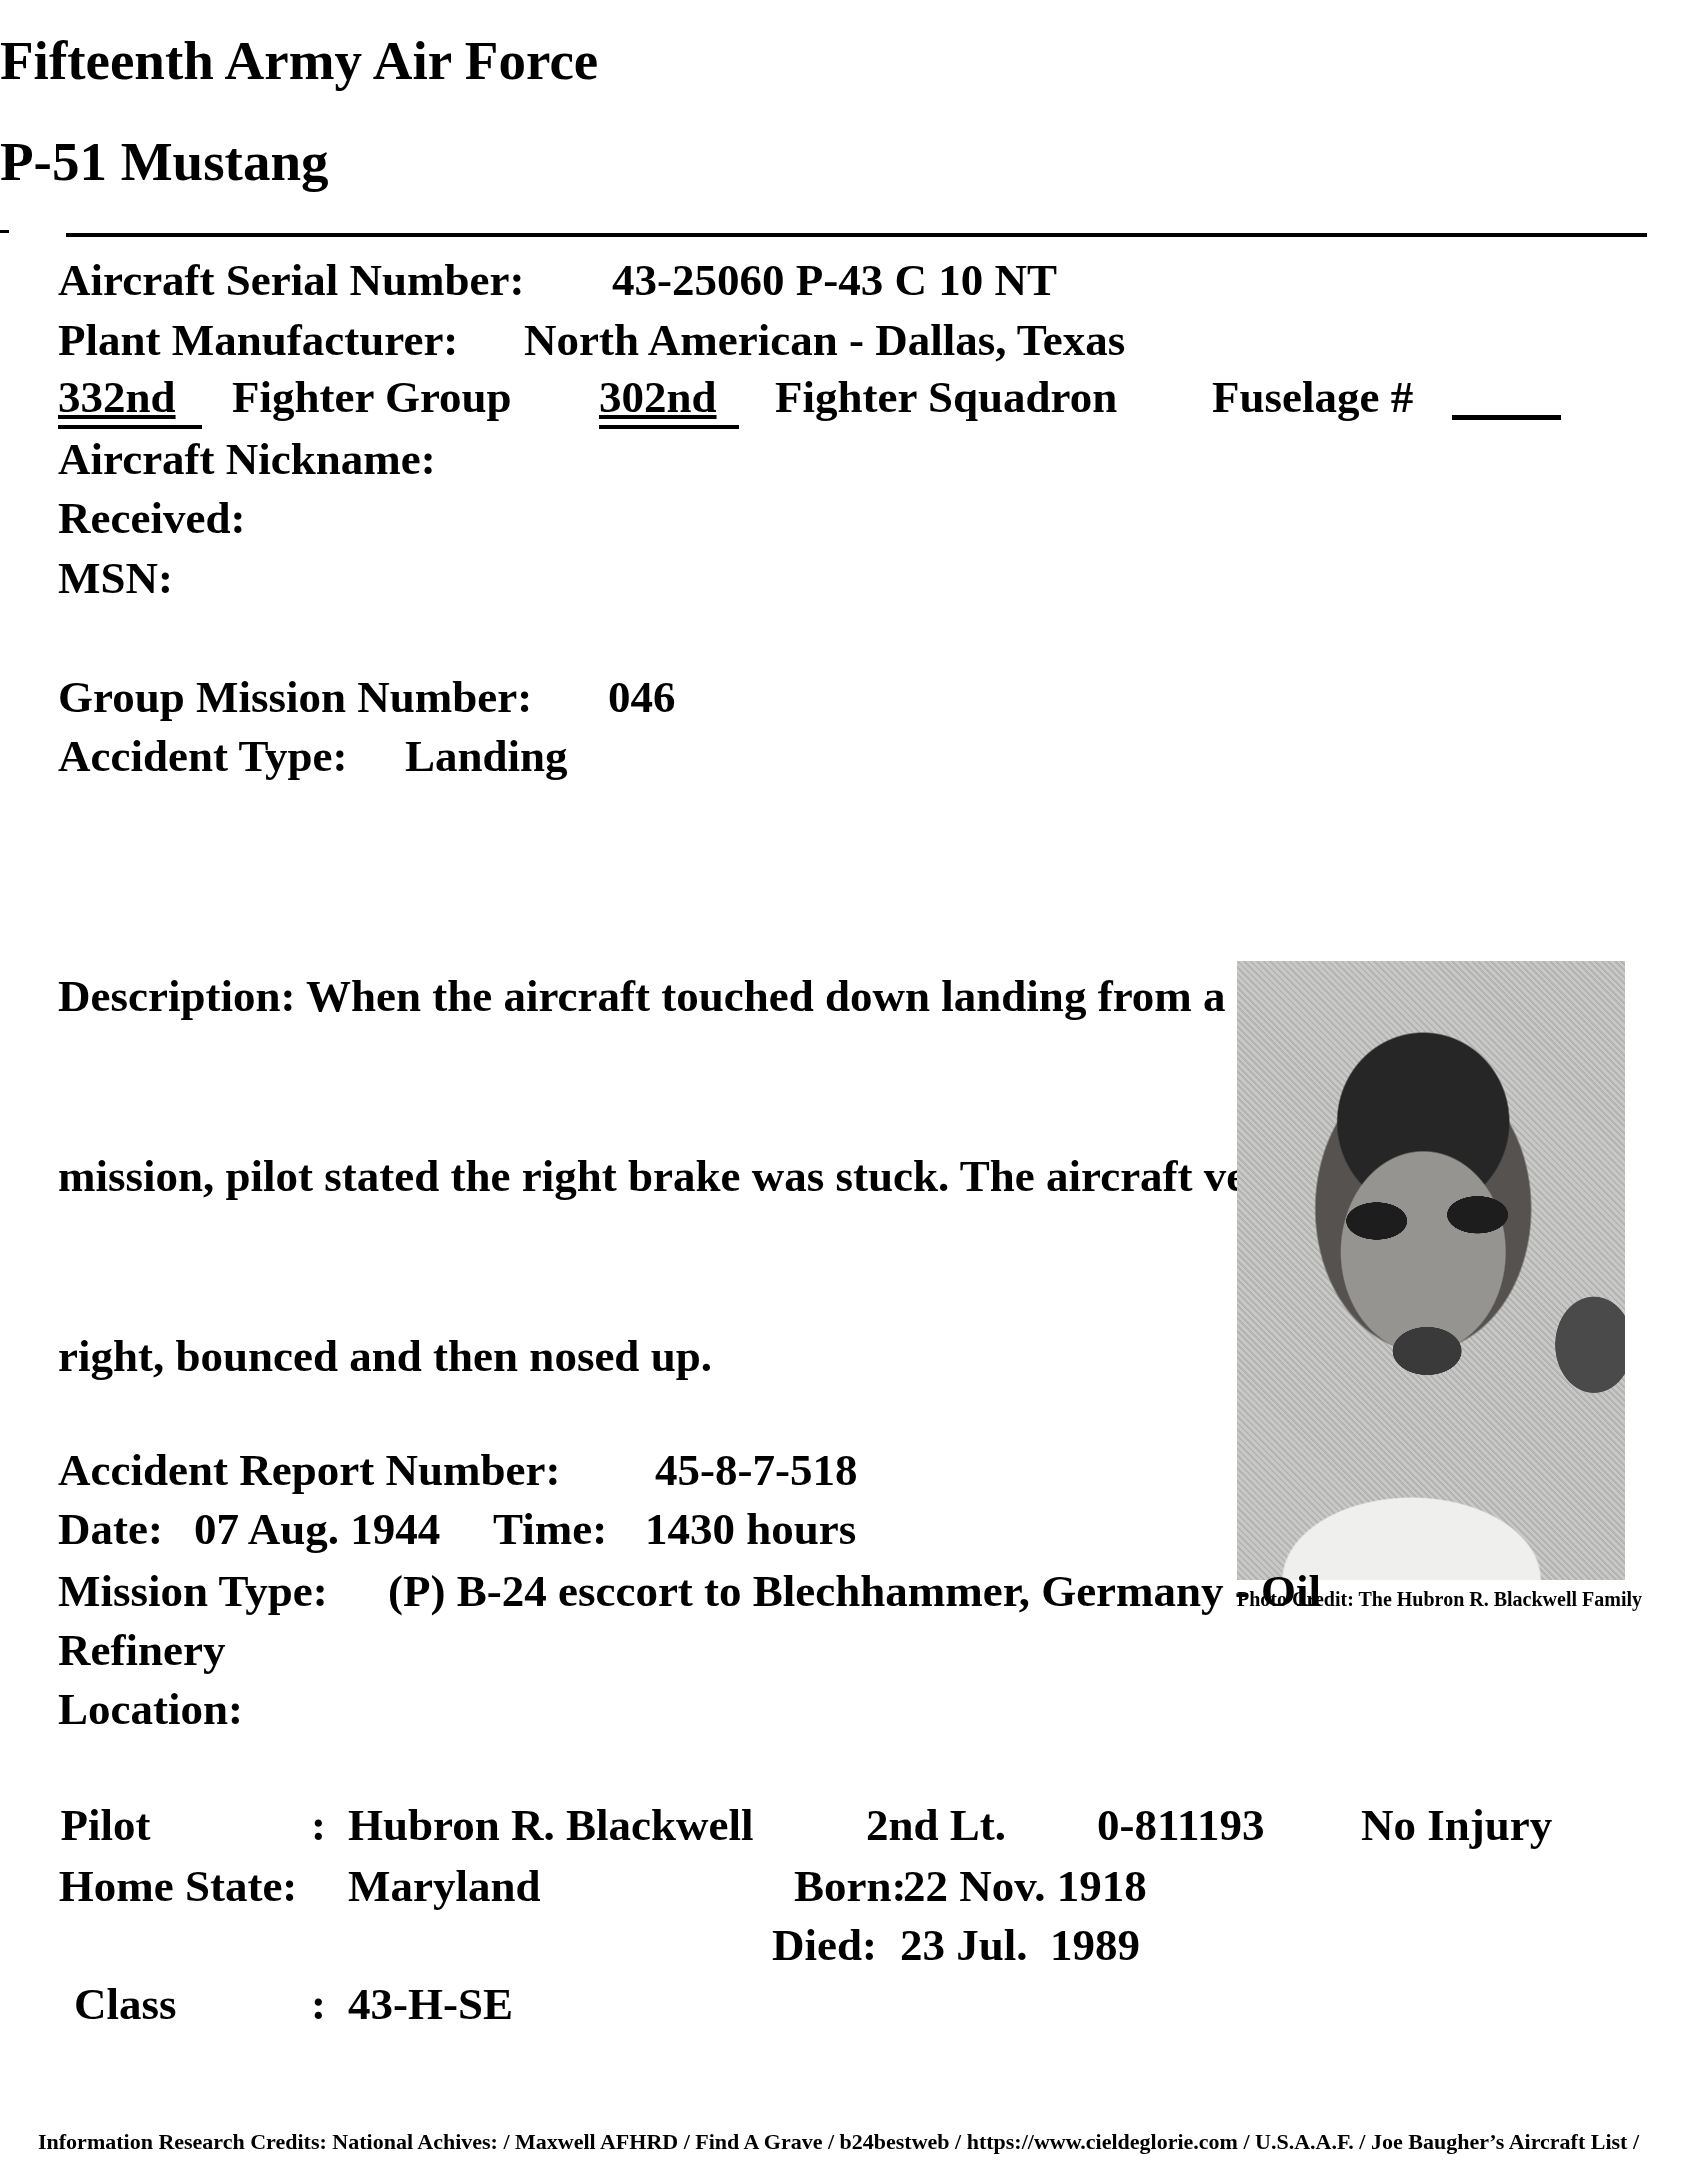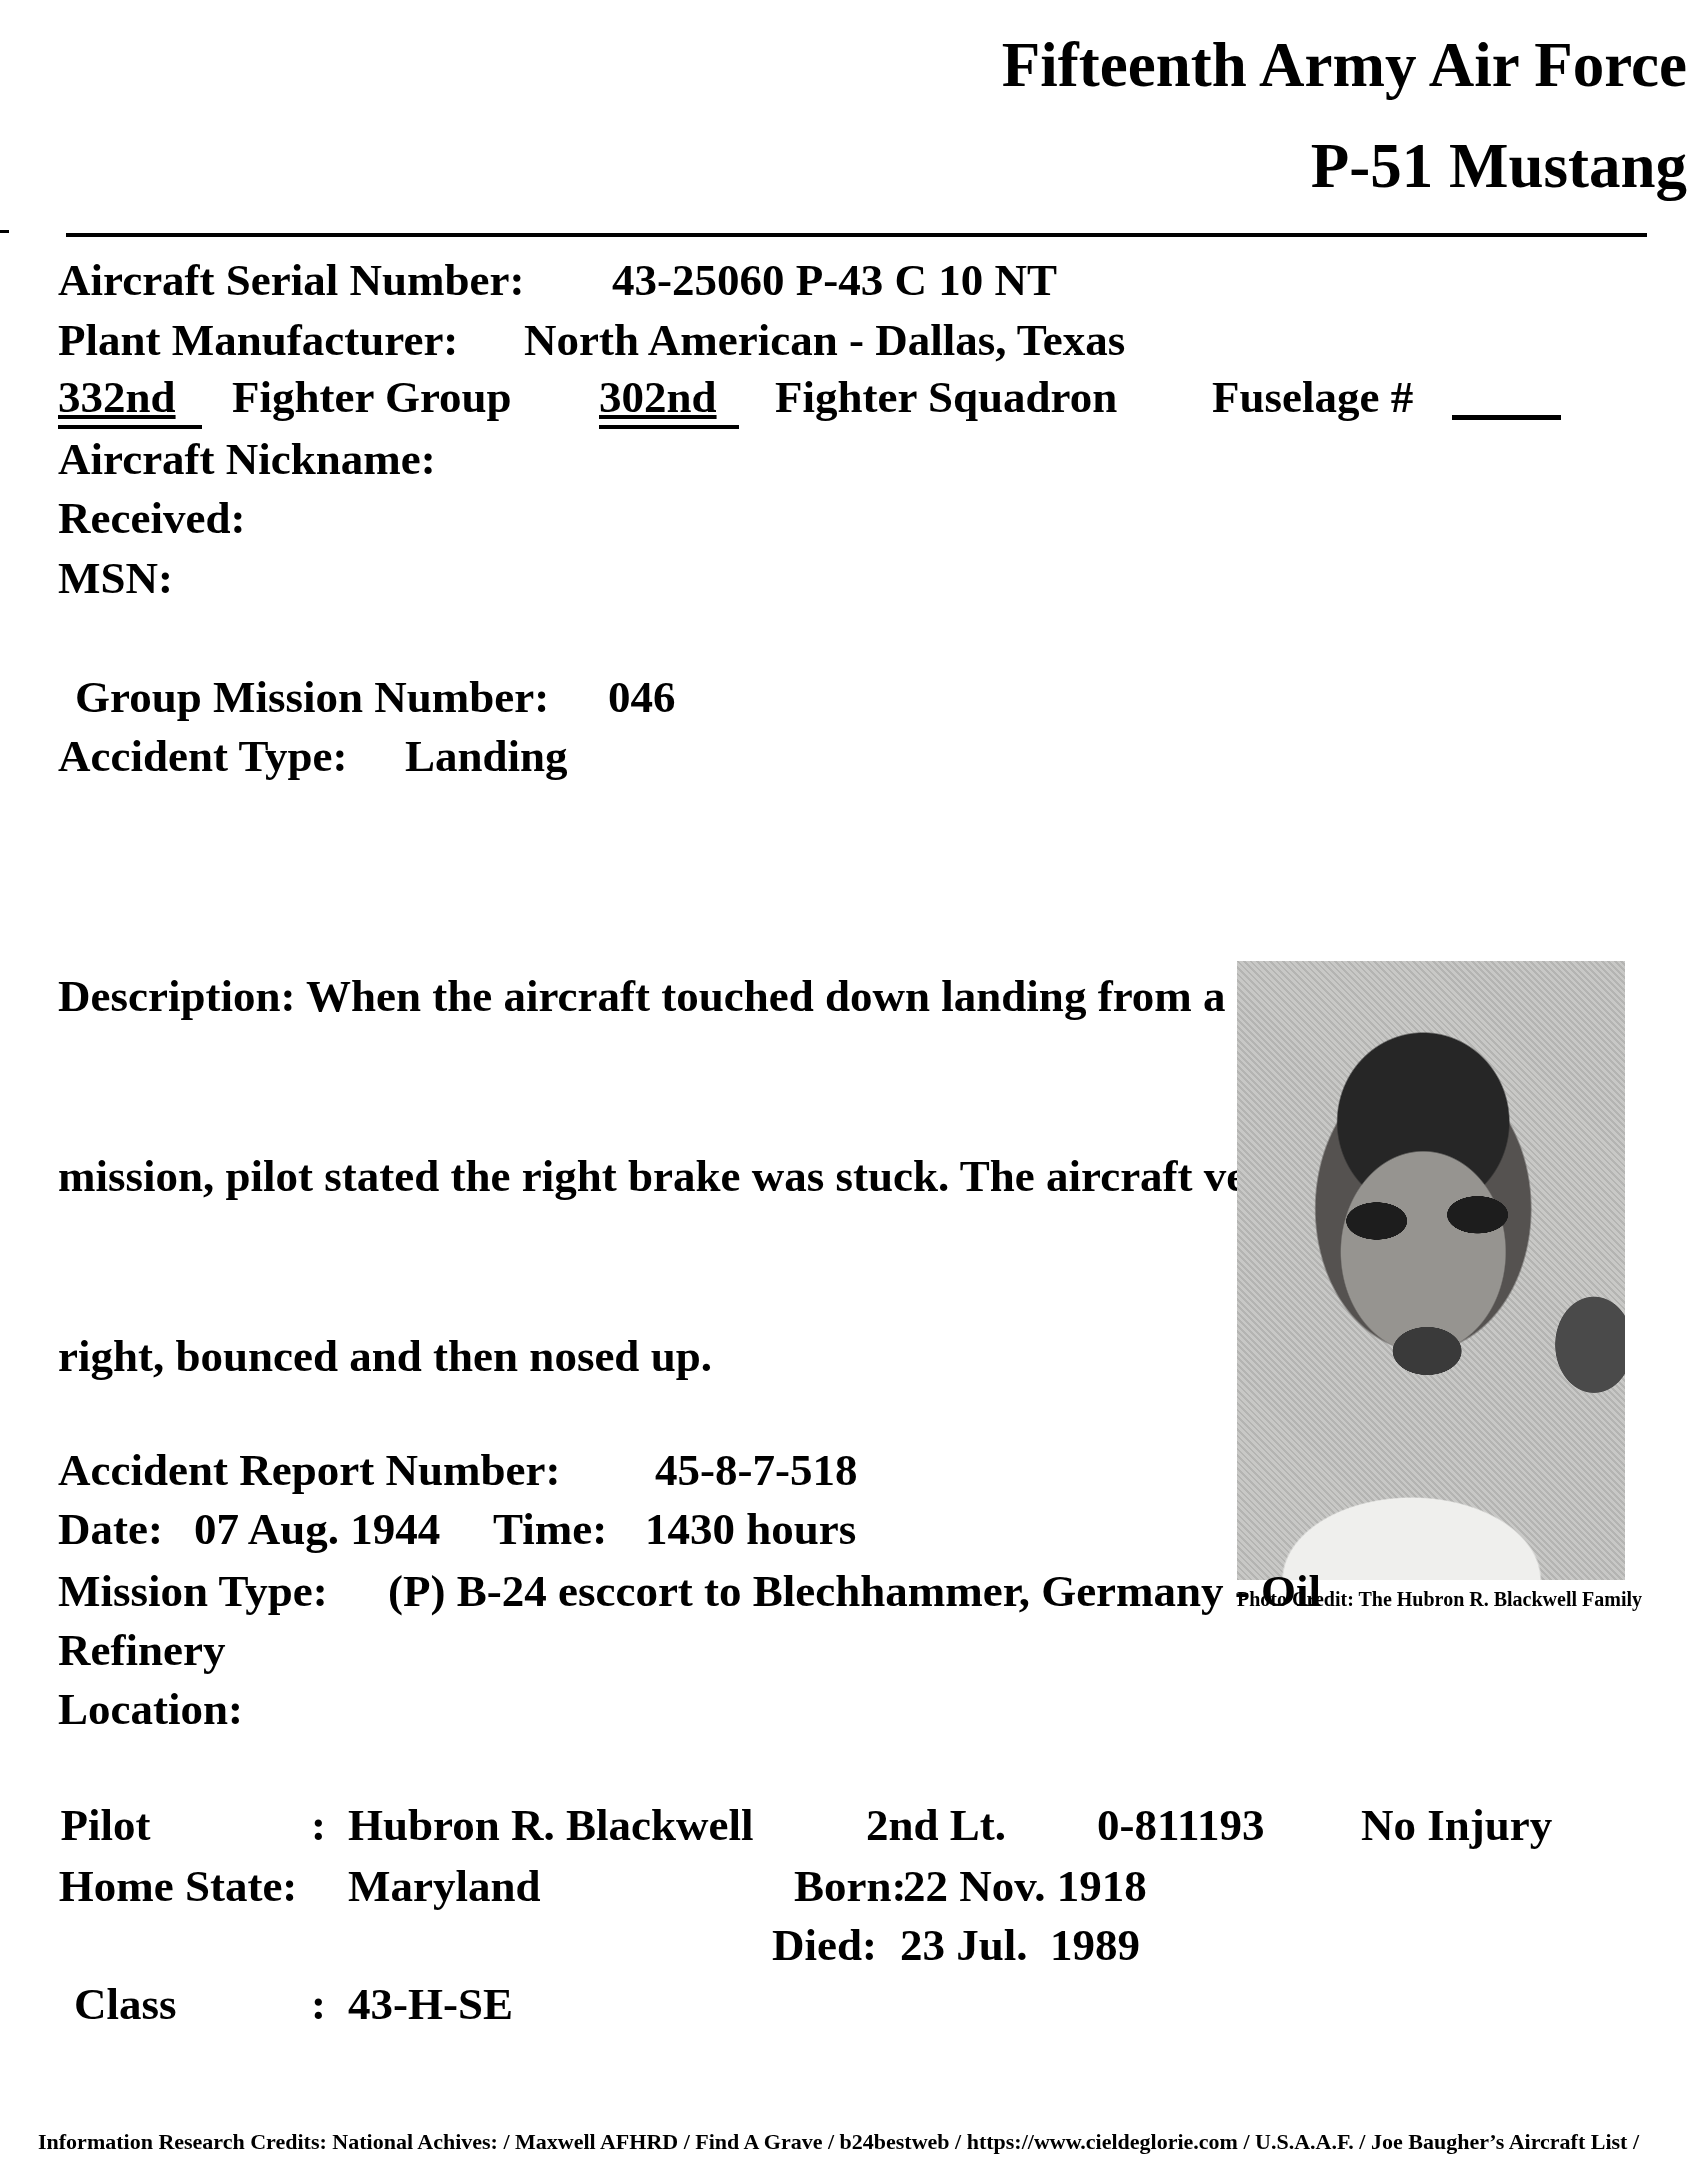--- a/index.html
+++ b/index.html
@@ -1,19 +1,19 @@
 <!DOCTYPE html>
 <html style="font-size:10.6px"><head>
 <meta charset="utf-8">
 <style>
   html,body{margin:0;padding:0;background:#ffffff;}
   #page{position:relative;width:1687px;height:2183px;background:#ffffff;overflow:hidden;
         font-family:"Liberation Serif","DejaVu Serif",serif;font-weight:bold;color:#000;}
   .line{position:absolute;left:58px;white-space:pre;font-size:45px;line-height:1.25;}
-  .title{position:absolute;left:0;width:100%;text-align:right;font-size:63px;line-height:1.1;white-space:pre;}
+  .title{position:absolute;left:0;width:100%;text-align:left;font-size:55px;line-height:1.1;white-space:pre;}
   .abs{position:absolute;white-space:pre;}
   .rule{position:absolute;background:#000;}
   .uline{border-bottom:4.6px solid #000;text-decoration:underline;}
   .pad332{padding-right:26px;}
   .pad302{padding-right:22.5px;}
   .desc{position:absolute;left:58px;top:846px;font-size:45px;line-height:60px;white-space:pre;}
   .caption{position:absolute;left:1237px;top:1588px;width:388px;text-align:center;font-size:20px;white-space:nowrap;}
   .footer{position:absolute;left:38px;top:2071px;font-size:22px;line-height:28.4px;white-space:pre;}
   .photo{position:absolute;left:1237px;top:961px;width:388px;height:619px;
          background-color:#c8c8c6;
@@ -43,21 +43,21 @@
 
   <div class="line" style="top:312px"><span class="abs" style="left:0">Plant Manufacturer:</span><span class="abs" style="left:466px">North American - Dallas, Texas</span></div>
 
   <div class="line" style="top:369px"><span class="abs uline pad332" style="left:0">332nd</span><span class="abs" style="left:174px">Fighter Group</span><span class="abs uline pad302" style="left:541px">302nd</span><span class="abs" style="left:717px">Fighter Squadron</span><span class="abs" style="left:1154px">Fuselage #</span></div>
   <div class="rule" style="top:415px;left:1452px;width:109px;height:4.6px"></div>
 
   <div class="line" style="top:431px">Aircraft Nickname:</div>
   <div class="line" style="top:490px">Received:</div>
   <div class="line" style="top:550px">MSN:</div>
 
-  <div class="line" style="top:669px"><span class="abs" style="left:17px">Group Mission Number:</span><span class="abs" style="left:550px">046</span></div>
+  <div class="line" style="top:669px"><span class="abs" style="left:0">Group Mission Number:</span><span class="abs" style="left:550px">046</span></div>
 
   <div class="line" style="top:728px"><span class="abs" style="left:0">Accident Type:</span><span class="abs" style="left:347px">Landing</span></div>
 
   <div class="desc">
     <div><span>Description:</span><span> When the aircraft touched down landing from a combat</span></div>
     <div>mission, pilot stated the right brake was stuck. The aircraft veered hard</div>
     <div>right, bounced and then nosed up.</div>
   </div>
 
   <div class="photo"></div>

